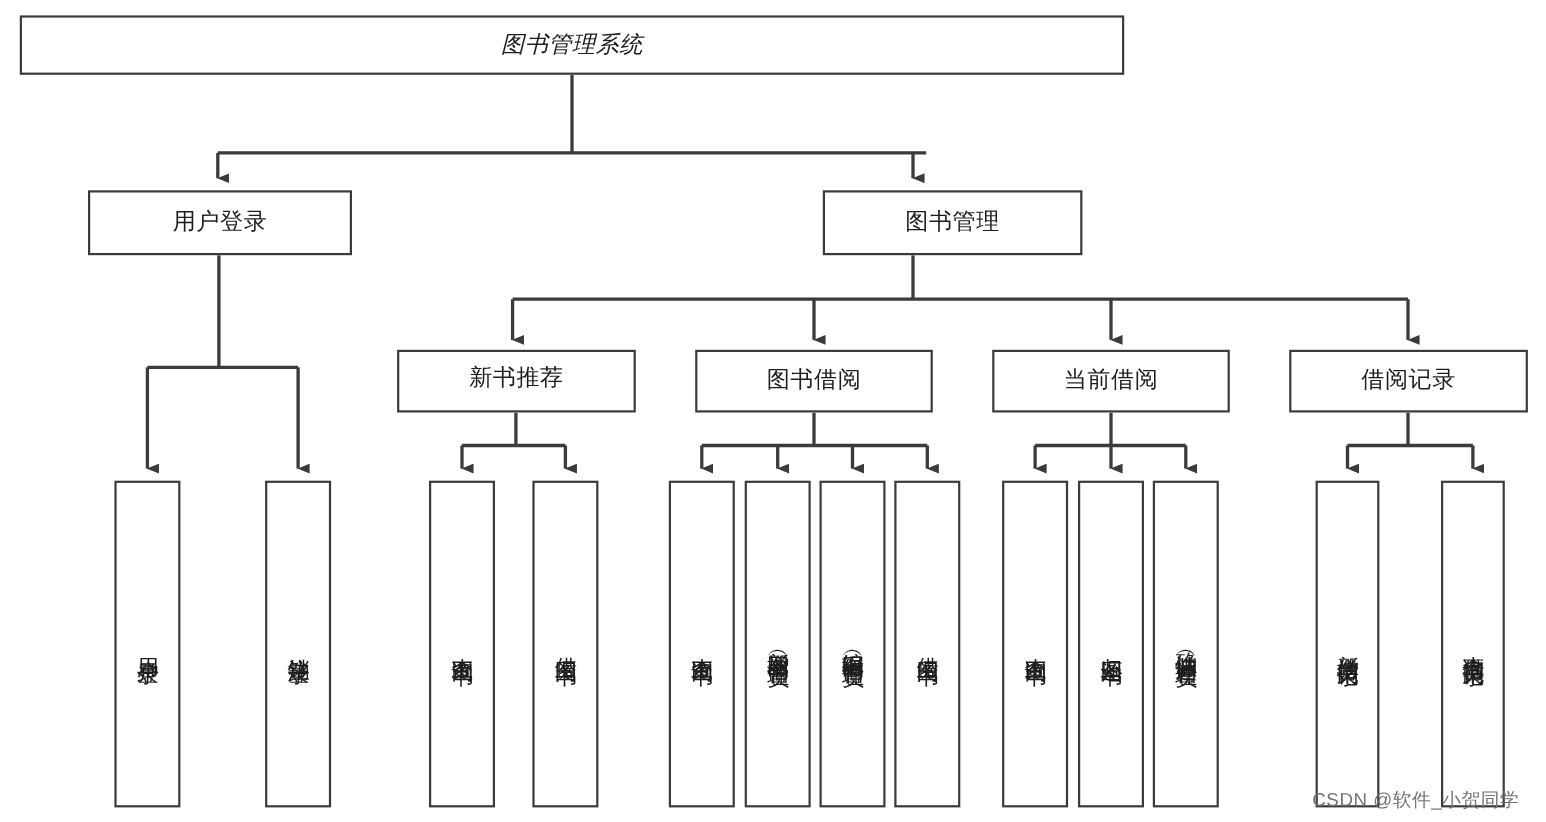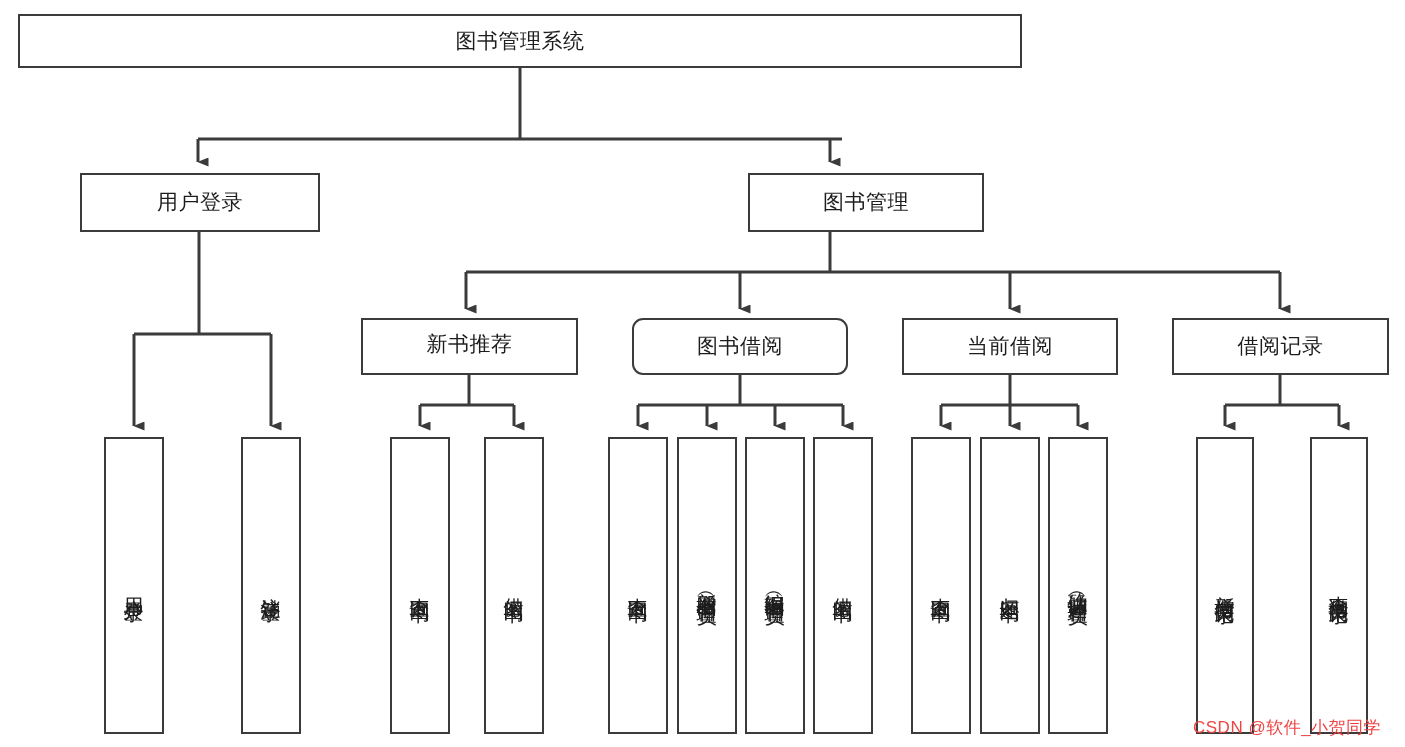--- a/index.html
+++ b/index.html
@@ -47,21 +47,21 @@
   .node-box.vertical .node-label {
     writing-mode: vertical-rl;
     text-orientation: upright;
     font-size: 20px;
     letter-spacing: 2px;
     line-height: 1.0;
     white-space: normal;
   }
   .watermark {
     position: absolute;
-    color: #ef4444;
+    color: #737373;
     font-size: 17px;
     white-space: nowrap;
     letter-spacing: 0.5px;
     pointer-events: none;
   }
 </style>
 </head>
 <body>
 
 <div id="diagram-root">
@@ -109,35 +109,35 @@
       <path d="M 1010 405 L 1010 426" marker-end="url(#arrowhead)"></path>
       <path d="M 1078 405 L 1078 426" marker-end="url(#arrowhead)"></path>
 
       <path d="M 1280 375 L 1280 405"></path>
       <path d="M 1225 405 L 1339 405"></path>
       <path d="M 1225 405 L 1225 426" marker-end="url(#arrowhead)"></path>
       <path d="M 1339 405 L 1339 426" marker-end="url(#arrowhead)"></path>
     </g>
   </svg>
 
-  <div class="node-box" style="left:18px; top:14px; width:1004px; height:54px;">
+  <div class="node-box" style="left:18px; top:14px; width:1004px; height:54px;font-style:italic;">
     <span class="node-label">图书管理系统</span>
   </div>
 
   <div class="node-box" style="left:80px; top:173px; width:240px; height:59px;">
     <span class="node-label">用户登录</span>
   </div>
   <div class="node-box" style="left:712px; top:173px; width:236px; height:59px;margin-left:36px;">
     <span class="node-label">图书管理</span>
   </div>
 
   <div class="node-box" style="left:361px; top:318px; width:217px; height:57px;font-family:Liberation Mono, monospace;">
     <span class="node-label">新书推荐</span>
   </div>
-  <div class="node-box" style="left:632px; top:318px; width:216px; height:57px;border-radius:11px;">
+  <div class="node-box" style="left:632px; top:318px; width:216px; height:57px;">
     <span class="node-label">图书借阅</span>
   </div>
   <div class="node-box" style="left:1172px; top:318px; width:217px; height:57px;">
     <span class="node-label">借阅记录</span>
   </div>
   <div class="node-box" style="left:902px; top:318px; width:216px; height:57px;">
     <span class="node-label">当前借阅</span>
   </div>
 
   <div class="node-box vertical" style="left:104px; top:437px; width:60px; height:297px;">

